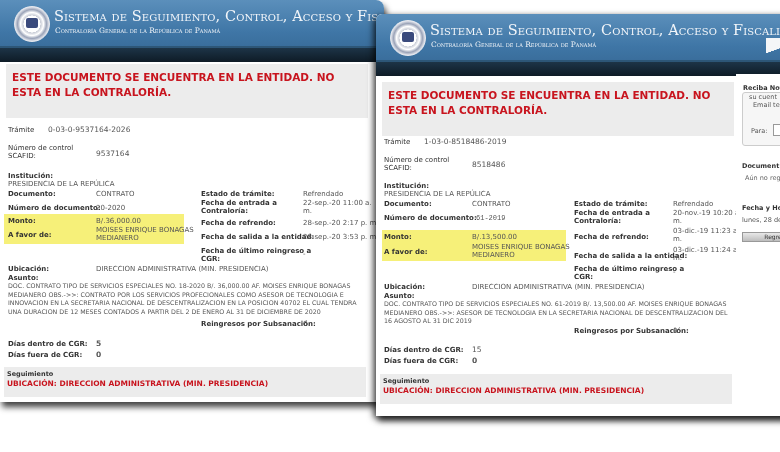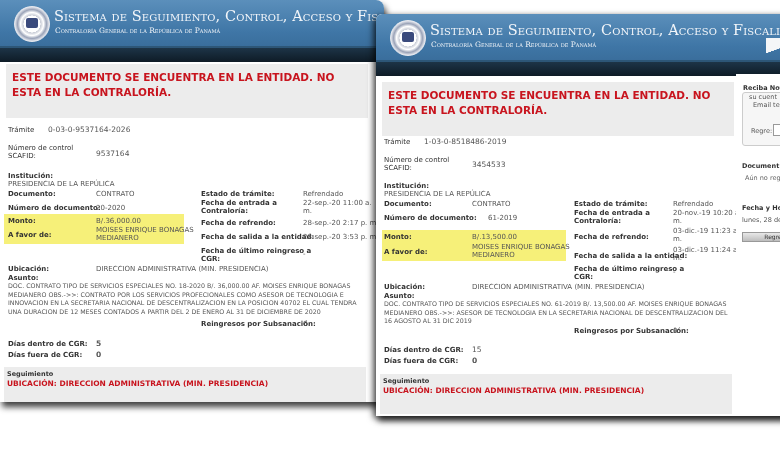--- a/index.html
+++ b/index.html
@@ -48,21 +48,21 @@
   .alert {
     position: absolute; left: 6px; height: 54px; background: #ececec;
     color: #c8141e; font-weight: bold; font-size: 10.5px; line-height: 15px;
     padding: 6px 6px; box-sizing: border-box;
   }
   .lbl { font-weight: bold; color: #333; }
   .val { color: #555; }
   .abs { position: absolute; white-space: nowrap; }
   .hl { position: absolute; background: #f6f079; }
   .seg {
-    position: absolute; left: 4px; height: 40px; background: #ececec; box-sizing: border-box; padding: 3px 3px;
+    position: absolute; left: 4px; height: 30px; background: #ececec; box-sizing: border-box; padding: 3px 3px;
   }
   .seg .t { font-weight: bold; font-size: 6.5px; color: #333; }
   .seg .u { font-weight: bold; font-size: 7.5px; color: #c8141e; margin-top: 1px; white-space: nowrap; }
   .asunto { position: absolute; font-size: 6.3px; line-height: 8.6px; color: #555; }
   .scroll-r { position: absolute; right: 0; top: 60px; width: 6px; bottom: 0; background: linear-gradient(90deg,#bfc5cc,#9aa1a8); }
   .side {
     position: absolute; left: 360px; top: 60px; width: 60px; bottom: 0; background: #fff;
     font-size: 6.5px; color: #333;
   }
   .side .box { position: absolute; left: 6px; top: 18px; width: 60px; height: 52px; border: 1px solid #ccc; border-radius: 3px; background: #f6f6f6; }
@@ -152,28 +152,28 @@
   </div>
   <div class="hdr-bar"></div>
 
   <div class="content" style="right:60px;">
     <div class="alert" style="top:6px; width:352px;">ESTE DOCUMENTO SE ENCUENTRA EN LA ENTIDAD. NO ESTA EN LA CONTRALORÍA.</div>
 
     <span class="abs lbl" style="left:8px; top:62px; font-weight:normal;">Trámite</span>
     <span class="abs val" style="left:48px; top:61px; font-size:7.5px;">1-03-0-8518486-2019</span>
 
     <span class="abs" style="left:8px; top:80px; color:#333;"><span>Número de control</span><br><span>SCAFID:</span></span>
-    <span class="abs val" style="left:96px; top:84px; font-size:7.5px;">3454533</span>
+    <span class="abs val" style="left:96px; top:84px; font-size:7.5px;">8518486</span>
 
     <span class="abs lbl" style="left:8px; top:106px;">Institución:</span>
     <span class="abs val" style="left:8px; top:114px;">PRESIDENCIA DE LA REPÚLICA</span>
     <span class="abs lbl" style="left:8px; top:124px;">Documento:</span>
     <span class="abs val" style="left:96px; top:124px;">CONTRATO</span>
     <span class="abs lbl" style="left:8px; top:138px;">Número de documento:</span>
-    <span class="abs val" style="left:112px; top:138px;">61-2019</span>
+    <span class="abs val" style="left:100px; top:138px;font-family:Liberation Mono, monospace;">61-2019</span>
 
     <div class="hl" style="left:6px; top:154px; width:184px; height:31px;"></div>
     <span class="abs lbl" style="left:8px; top:157px;">Monto:</span>
     <span class="abs val" style="left:96px; top:157px;">B/.13,500.00</span>
     <span class="abs lbl" style="left:8px; top:172px;">A favor de:</span>
     <span class="abs val" style="left:96px; top:167px;"><span>MOISES ENRIQUE BONAGAS</span><br><span>MEDIANERO</span></span>
 
     <span class="abs lbl" style="left:198px; top:124px;">Estado de trámite:</span>
     <span class="abs val" style="left:297px; top:124px;">Refrendado</span>
     <span class="abs lbl" style="left:198px; top:133px;"><span>Fecha de entrada a</span><br><span>Contraloría:</span></span>
@@ -202,21 +202,21 @@
       <div class="t">Seguimiento</div>
       <div class="u">UBICACIÓN: DIRECCION ADMINISTRATIVA (MIN. PRESIDENCIA)</div>
     </div>
   </div>
 
   <div class="side">
     <div class="abs lbl" style="left:7px; top:10px;">Reciba Not</div>
     <div class="box">
       <div class="abs" style="left:10px; top:8px; color:#555;">Email te</div>
       <div class="abs" style="left:6px; top:0; color:#555;">su cuent</div>
-      <div class="abs" style="left:8px; top:34px; color:#555;">Regre:</div>
+      <div class="abs" style="left:8px; top:34px; color:#555;">Para:</div>
       <input style="position: absolute; left: 30px; top: 31px; width: 30px; height: 10px; border: 1px solid rgb(153, 153, 153); padding: 0px;">
     </div>
     <div class="abs lbl" style="left:6px; top:88px;">Document</div>
     <div class="abs" style="left:9px; top:100px; color:#666;">Aún no regi</div>
     <div class="abs lbl" style="left:6px; top:130px;">Fecha y Ho</div>
     <div class="abs" style="left:6px; top:142px; color:#555;">lunes, 28 de</div>
     <div class="side-btn">Regre</div>
   </div>
 </div>
 

